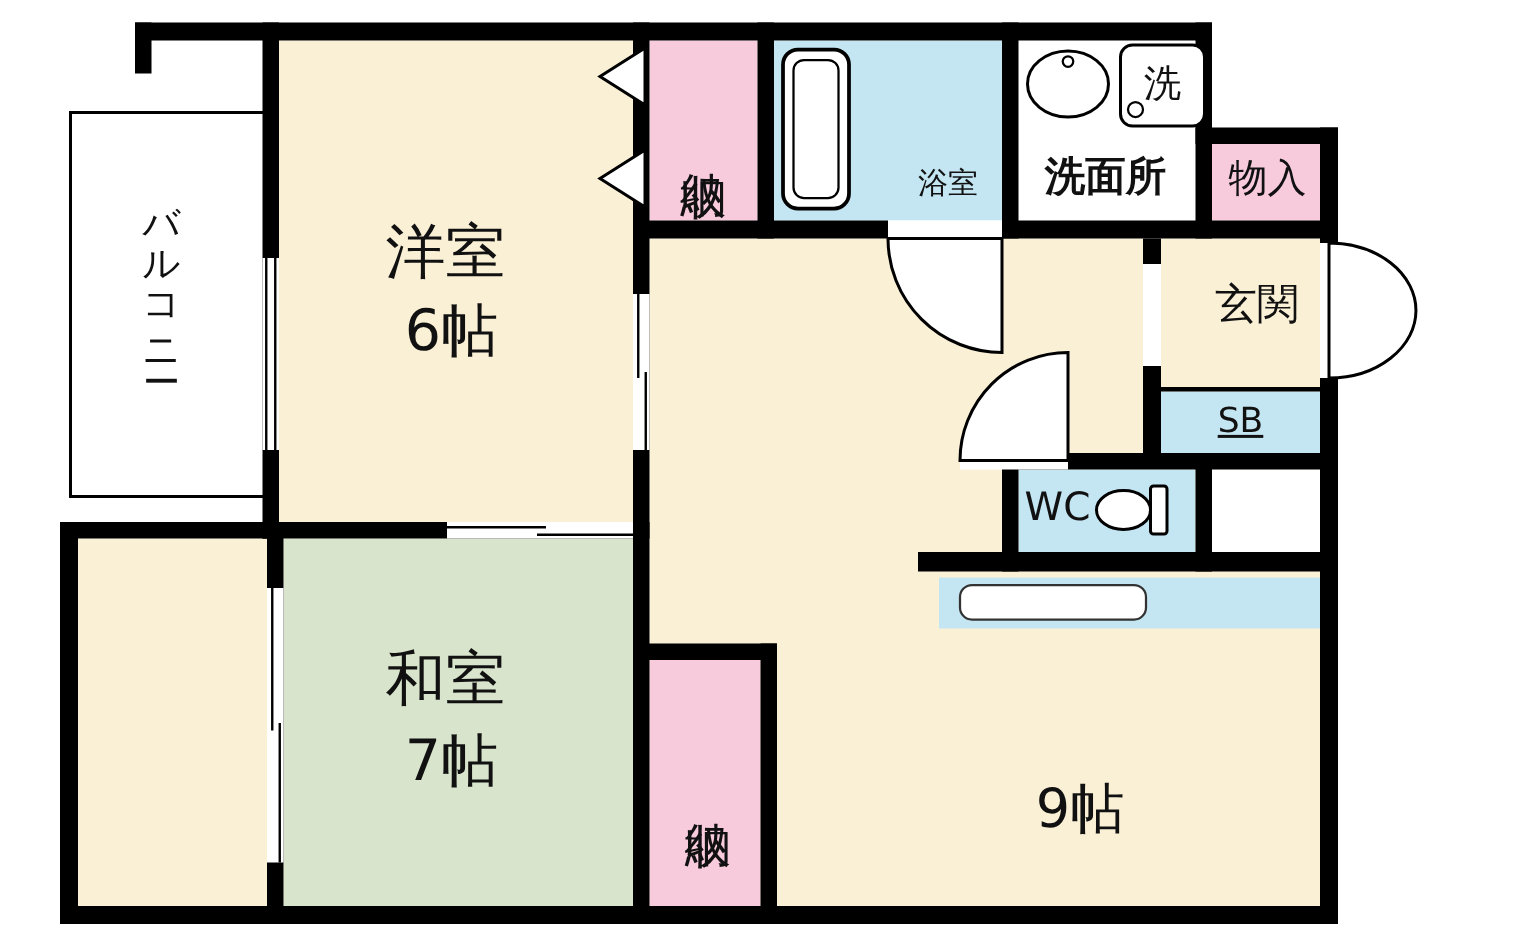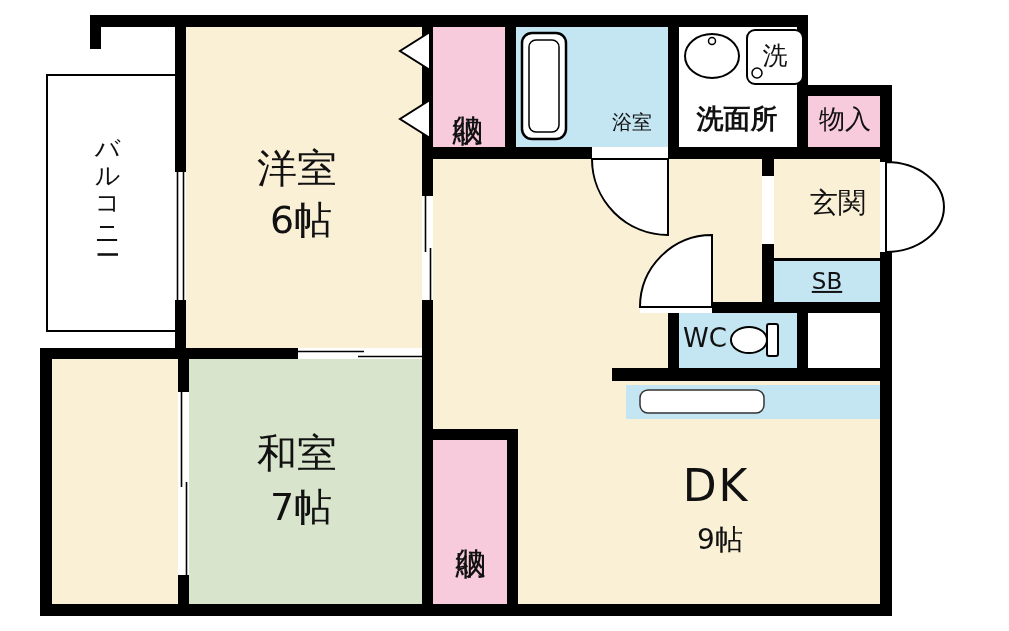--- a/index.html
+++ b/index.html
@@ -121,16 +121,15 @@
 
   <div class="label" style="left:827px;top:281px;font-size:23px;text-decoration:underline;">SB</div>
 
   <div class="label" style="left:705px;top:339px;font-size:26px;">WC</div>
 
   <div class="label" style="left:297px;top:453px;font-size:40px;">和室</div>
   <div class="label" style="left:301px;top:508px;font-size:38px;">7帖</div>
 
   <div class="label vert" style="left:471px;top:524px;font-size:31px;">収納</div>
 
-  <div class="label" style="left:716px;top:486px;font-size:44px;letter-spacing:2px;">DK</div>
-  <div class="label" style="left:720px;top:540px;font-size:28px;">9帖</div>
+  <div class="label" style="left:720px;top:540px;font-size:36px;">9帖</div>
 
 </div>
 
 </body></html>

